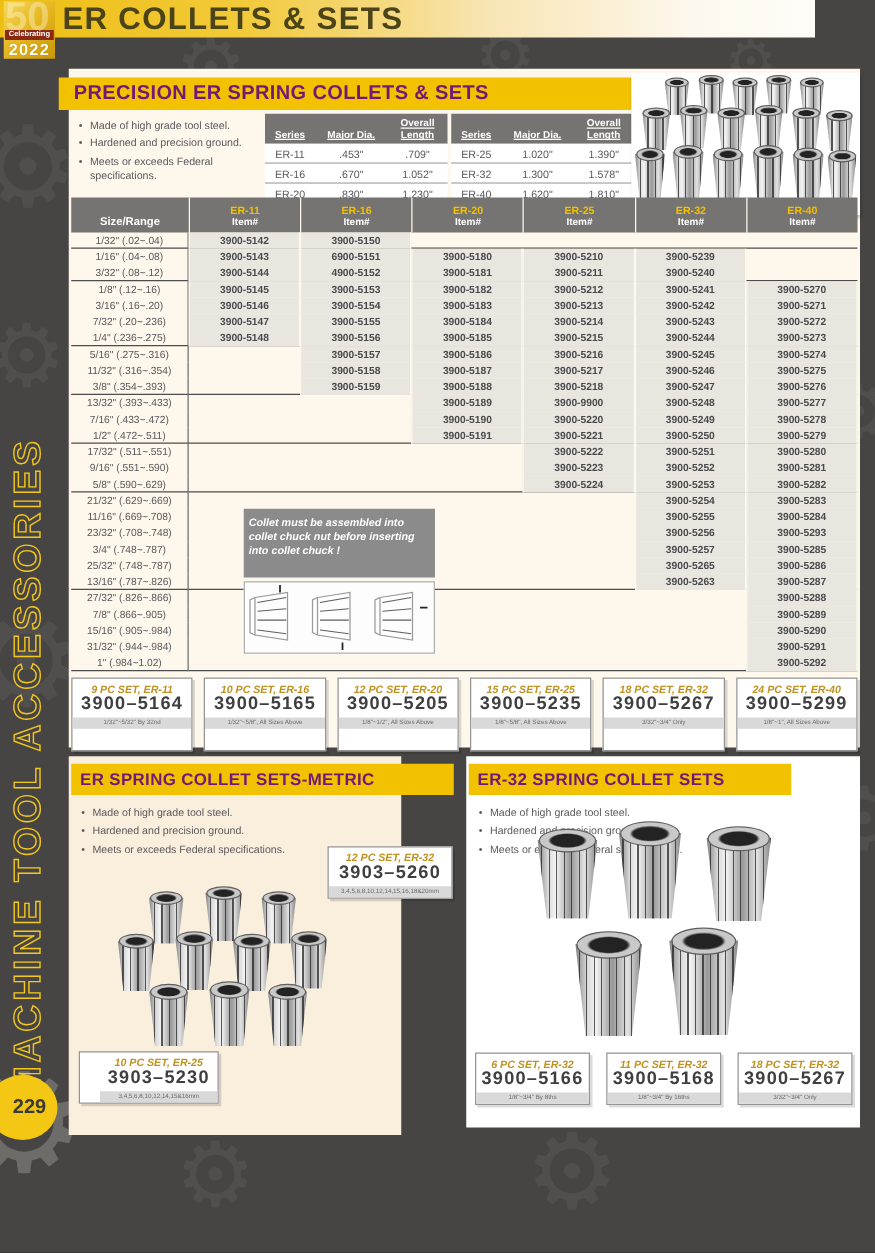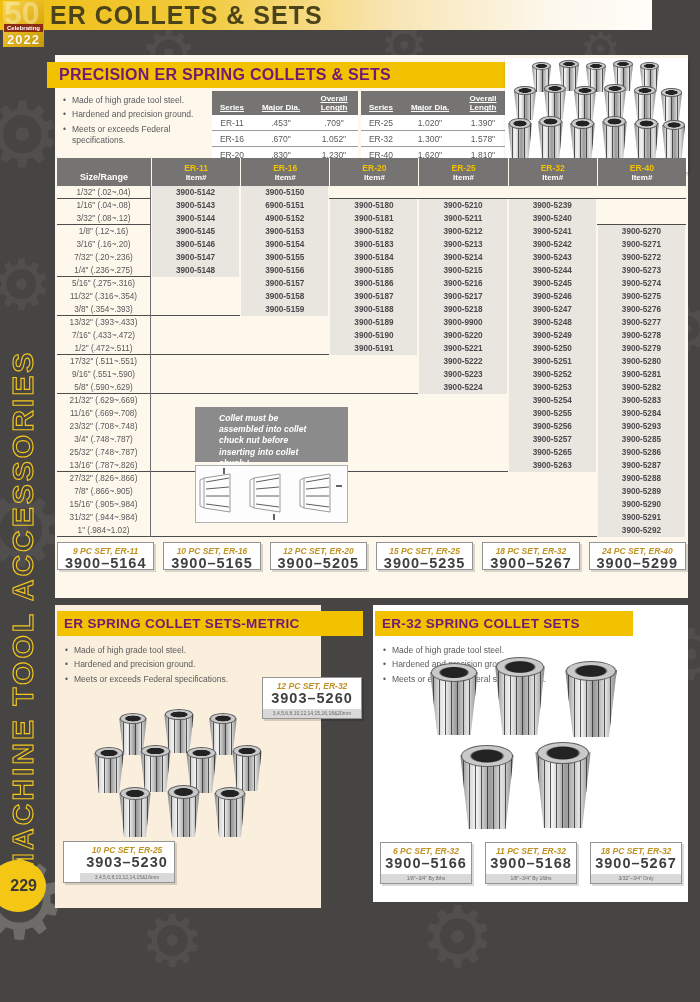--- a/index.html
+++ b/index.html
@@ -92,31 +92,31 @@
   .ihead .h-col { border-left:1px solid #fdf7ec; height:100%; display:flex; flex-direction:column; justify-content:center; }
   .ihead .h-col .ser { color:#f2c100; font-weight:700; font-size:8.5px; }
   .ihead .h-col .itm { color:#fff; font-weight:700; font-size:8px; }
   .irow { height:13px; line-height:13px; text-align:center; }
   .irow .c-size { color:#58595b; border-right:1px solid #6f6f6f; }
   .irow .c-item { font-weight:700; color:#4a4a4c; }
   .irow .c-item.filled { background:#e9e6e0; border-left:1px solid #fdf7ec; border-right:1px solid #fdf7ec; }
   .irow.group-end { border-bottom:1px solid #4d4d4d; }
   
   .note-box { position:absolute; left:140px; top:352px; width:153px; height:55px; background:#8b8b8b;
-    color:#fff; font-weight:700; font-style:italic; font-size:8.6px; line-height:1.3; padding:6px 24px; z-index:5; }
+    color:#fff; font-weight:700; font-style:italic; font-size:8.6px; line-height:1.3; padding:6px 4px; z-index:5; }
   .diagram-box { position:absolute; left:140px; top:410px; width:153px; height:58px; background:#fdfdfd;
     border:1px solid #b0b0b0; z-index:5; }
   
   .setbox { background:#fff; border:1px solid #949494; box-shadow:2px 2px 0 rgba(0,0,0,.14);
     text-align:center; overflow:hidden; }
   .setbox .l1 { font-size:8.5px; font-weight:700; font-style:italic; color:#bf9222; margin-top:3px; white-space:nowrap; }
   .setbox .l2 { font-size:14.5px; font-weight:800; color:#3f3f41; letter-spacing:1px; line-height:1.1; white-space:nowrap; }
   .setbox .l3 { background:#d9d9d9; color:#6a6a6a; font-size:5px; padding:1.5px 0; margin-top:2px; white-space:nowrap; }
   .sets-row { position:absolute; left:2px; top:487px; width:629px; display:flex; gap:9px; z-index:6; }
-  .sets-row .setbox { flex:1; height:28px; }
+  .sets-row .setbox { flex:1; height:59px; }
   .sb-abs { position:absolute; z-index:6; }
   .sb-m1 { left:207px; top:72px;  width:100px; height:42px; }
   .sb-m2 { left:8px;   top:236px; width:112px; height:42px;padding-left:16px; }
   .sb-e1 { left:7px;   top:237px; width:92px;  height:42px; }
   .sb-e2 { left:112px; top:237px; width:92px;  height:42px; }
   .sb-e3 { left:217px; top:237px; width:92px;  height:42px; }
 </style>
 </head>
 <body>
 

